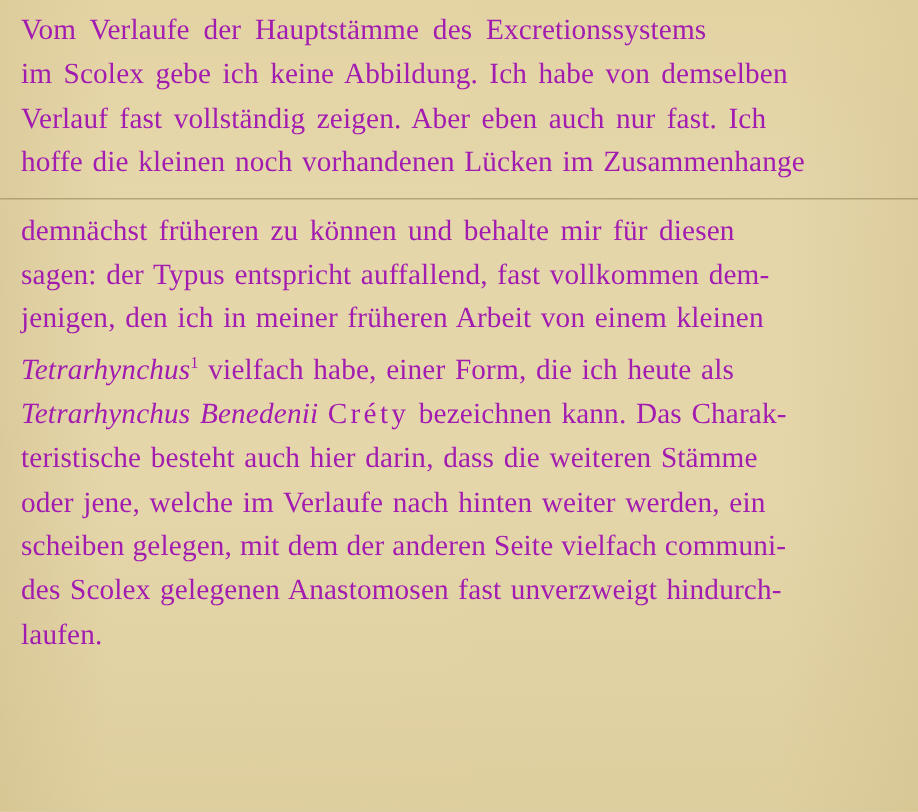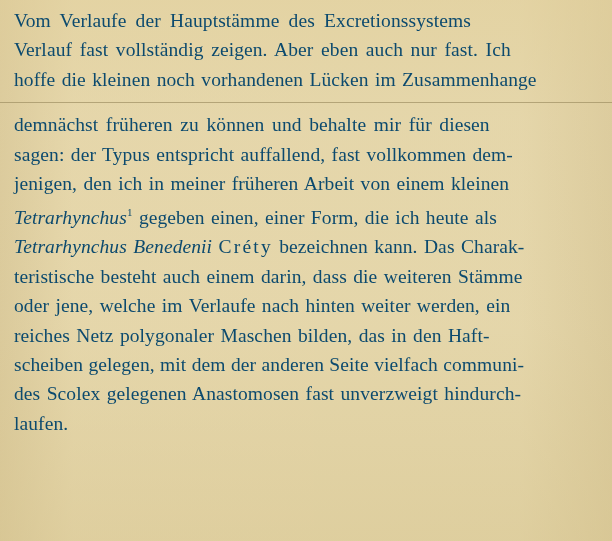--- a/index.html
+++ b/index.html
@@ -32,21 +32,21 @@
   }
   .col {
     position: relative;
     z-index: 2;
   }
   .block {
     padding: 0 14px;
   }
   p.line {
     margin: 0;
-    color: #0c4a6e;
+    color: #a21caf;
     font-size: 19.5px;
     line-height: 29.4px;
     white-space: nowrap;
     letter-spacing: 0.1px;
   }
   .top-block {
     padding-top: 6px;
   }
   .divider {
     position: relative;
@@ -73,34 +73,34 @@
 </style>
 </head>
 <body>
 
 <div class="page">
 
   <div class="col">
 
     <div class="block top-block">
       <p class="line j2">Vom Verlaufe der Hauptstämme des Excretionssystems</p>
+      <p class="line j3">im Scolex gebe ich keine Abbildung. Ich habe von demselben</p>
       <p class="line j3">Verlauf fast vollständig zeigen. Aber eben auch nur fast. Ich</p>
       <p class="line j4">hoffe die kleinen noch vorhandenen Lücken im Zusammenhange</p>
     </div>
 
     <div class="divider"></div>
 
     <div class="block">
       <p class="line j3">demnächst früheren zu können und behalte mir für diesen</p>
       <p class="line j4">sagen: der Typus entspricht auffallend, fast vollkommen dem-</p>
       <p class="line j4">jenigen, den ich in meiner früheren Arbeit von einem kleinen</p>
-      <p class="line j4"><span class="it">Tetrarhynchus</span><span class="sup">1</span><span> gegeben einen, einer Form, die ich heute als</span></p>
+      <p class="line j4"><span class="it">Tetrarhynchus</span><span class="sup">1</span><span> vielfach habe, einer Form, die ich heute als</span></p>
       <p class="line j4"><span class="it">Tetrarhynchus Benedenii</span><span> </span><span class="sp">Créty</span><span> bezeichnen kann. Das Charak-</span></p>
-      <p class="line j4">teristische besteht auch einem darin, dass die weiteren Stämme</p>
+      <p class="line j4">teristische besteht auch hier darin, dass die weiteren Stämme</p>
       <p class="line j4">oder jene, welche im Verlaufe nach hinten weiter werden, ein</p>
-      <p class="line j4">reiches Netz polygonaler Maschen bilden, das in den Haft-</p>
       <p class="line j5">scheiben gelegen, mit dem der anderen Seite vielfach communi-</p>
       <p class="line j4">des Scolex gelegenen Anastomosen fast unverzweigt hindurch-</p>
       <p class="line j5">laufen.</p>
     </div>
 
   </div>
 </div>
 
 </body></html>

